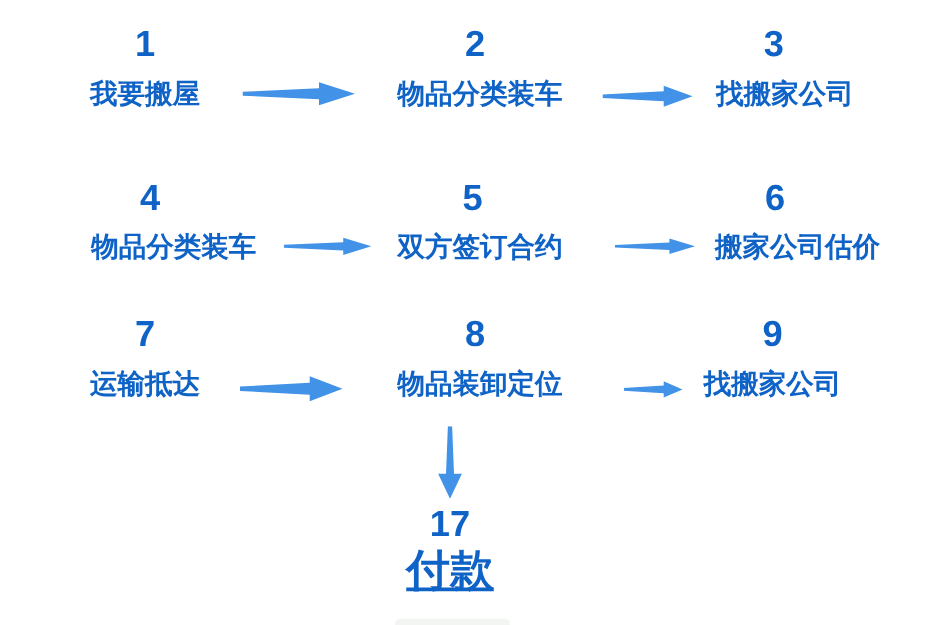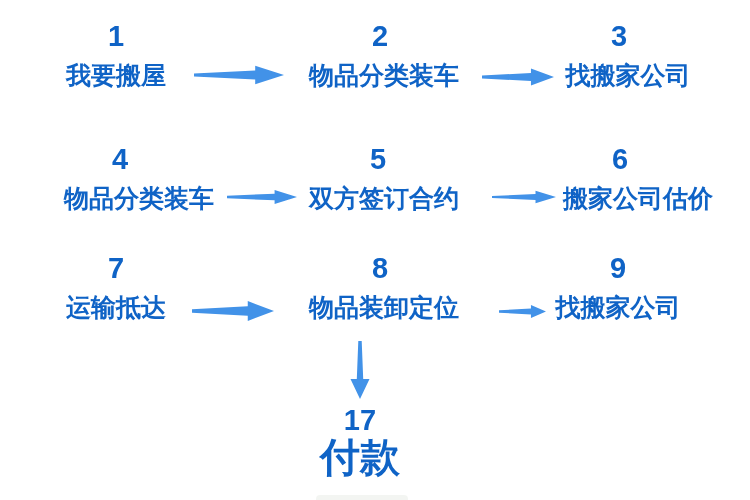--- a/index.html
+++ b/index.html
@@ -22,21 +22,21 @@
     color: #0f63c6;
   }
   .step .num {
     font-size: 29px;
     line-height: 30px;
     font-weight: bold;
     color: #0f63c6;
   }
   .step .label {
     margin-top: 7px;
-    font-size: 25px;
+    font-size: 22px;
     line-height: 34px;
     font-weight: bold;
     letter-spacing: 0px;
     color: #0f63c6;
     white-space: nowrap;
   }
   
   #s1 { left: 6px;   top: 21px; }
   #s2 { left: 274px; top: 21px; }
   #s3 { left: 518px; top: 21px; }
@@ -48,23 +48,24 @@
   #s9 { left: 508px; top: 253px; }
   #s10 { left: 250px; top: 405px; }
   
   #s2 .num { transform: translateX(-4px); }
   #s3 .num { transform: translateX(-9px); }
   #s4 .num { transform: translateX(-19px); }
   #s5 .num { transform: translateX(-6px); }
   #s6 .num { transform: translateX(-18px); }
   #s8 .num { transform: translateX(-4px); }
   #s10 .label {
-    font-size: 40px;
+    font-size: 35px;
     line-height: 40px;
     margin-top: 2px;
+    text-decoration: underline;
   }
   .arrow { position: absolute; }
   .arrow polygon { fill: #4292e8; }
   #a1 { left: 194px; top: 63px;  width: 90px; height: 24px; }
   #a2 { left: 482px; top: 66px;  width: 72px; height: 22px; }
   #a3 { left: 227px; top: 188px; width: 70px; height: 18px; }
   #a4 { left: 492px; top: 189px; width: 64px; height: 16px; }
   #a5 { left: 192px; top: 298px; width: 82px; height: 26px; }
   #a6 { left: 499px; top: 303px; width: 47px; height: 17px; }
   #a7 { left: 349px; top: 341px; width: 22px; height: 58px; }

